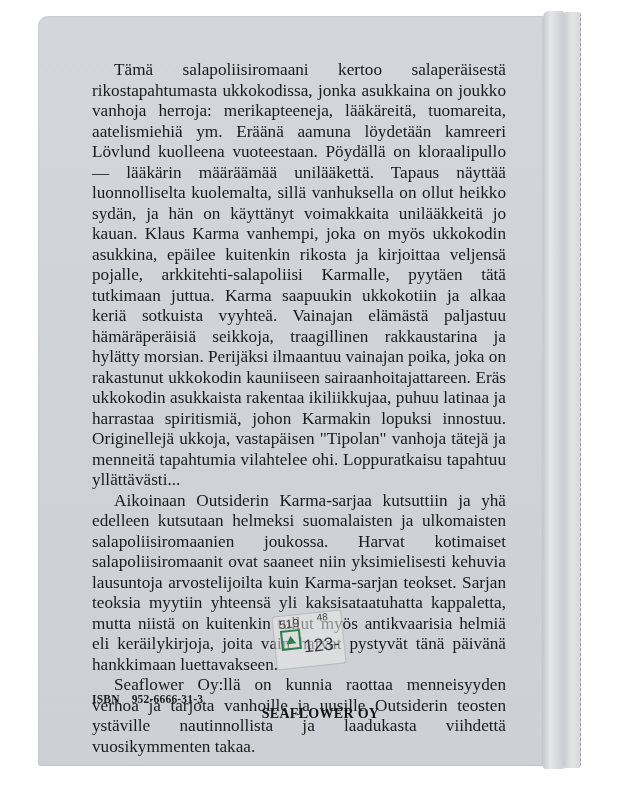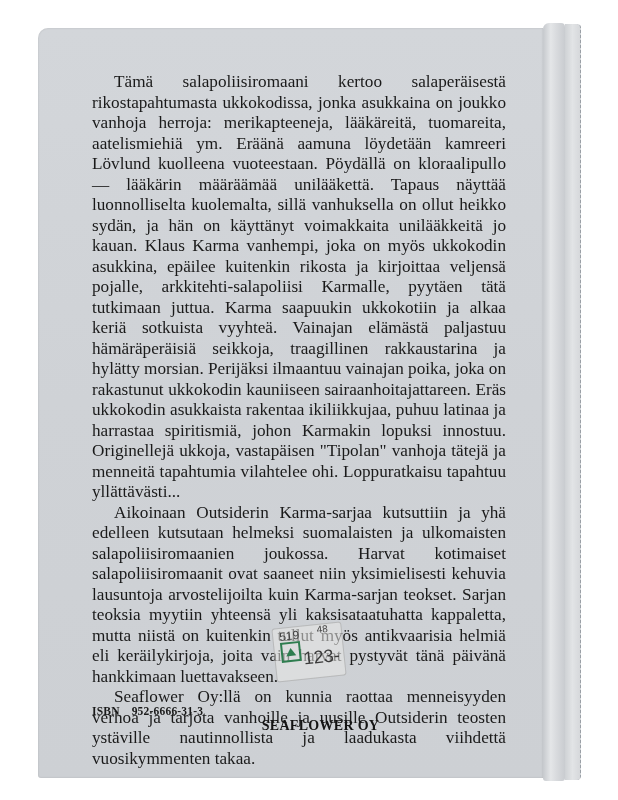--- a/index.html
+++ b/index.html
@@ -5,21 +5,21 @@
     html, body { margin: 0; padding: 0; }
     body {
       width: 618px; height: 800px;
       background: #ffffff;
       position: relative;
       overflow: hidden;
       font-family: "Liberation Serif", serif;
     }
     .book {
       position: absolute;
-      left: 38px; top: 28px;
+      left: 38px; top: 16px;
       width: 544px; height: 750px;
     }
     .cover {
       position: absolute;
       left: 0; top: 0;
       width: 505px; height: 750px;
       background: linear-gradient(180deg, #d3d6da 0%, #cfd2d6 50%, #cdd0d4 100%);
       border-top-left-radius: 10px;
       border-bottom-left-radius: 3px;
       box-shadow: inset 0 0 2px rgba(0,0,0,0.15);

